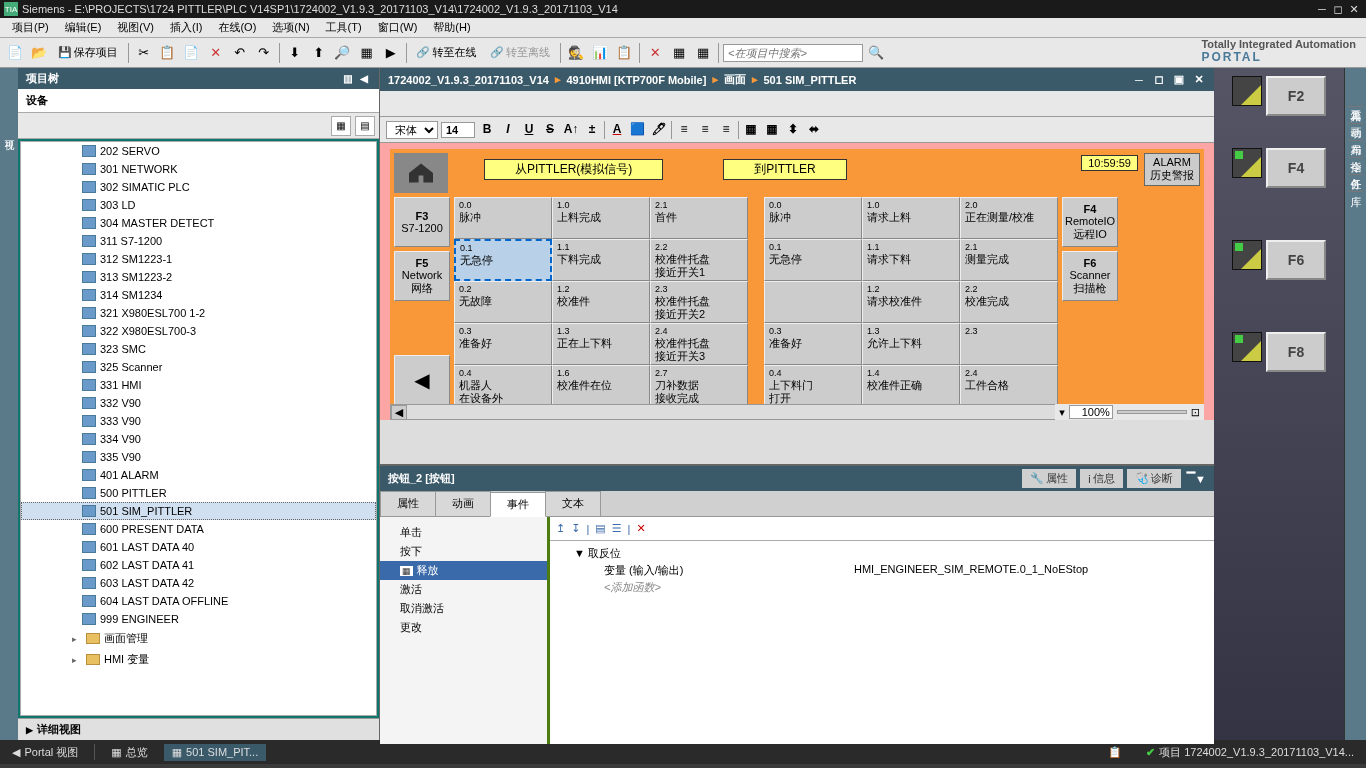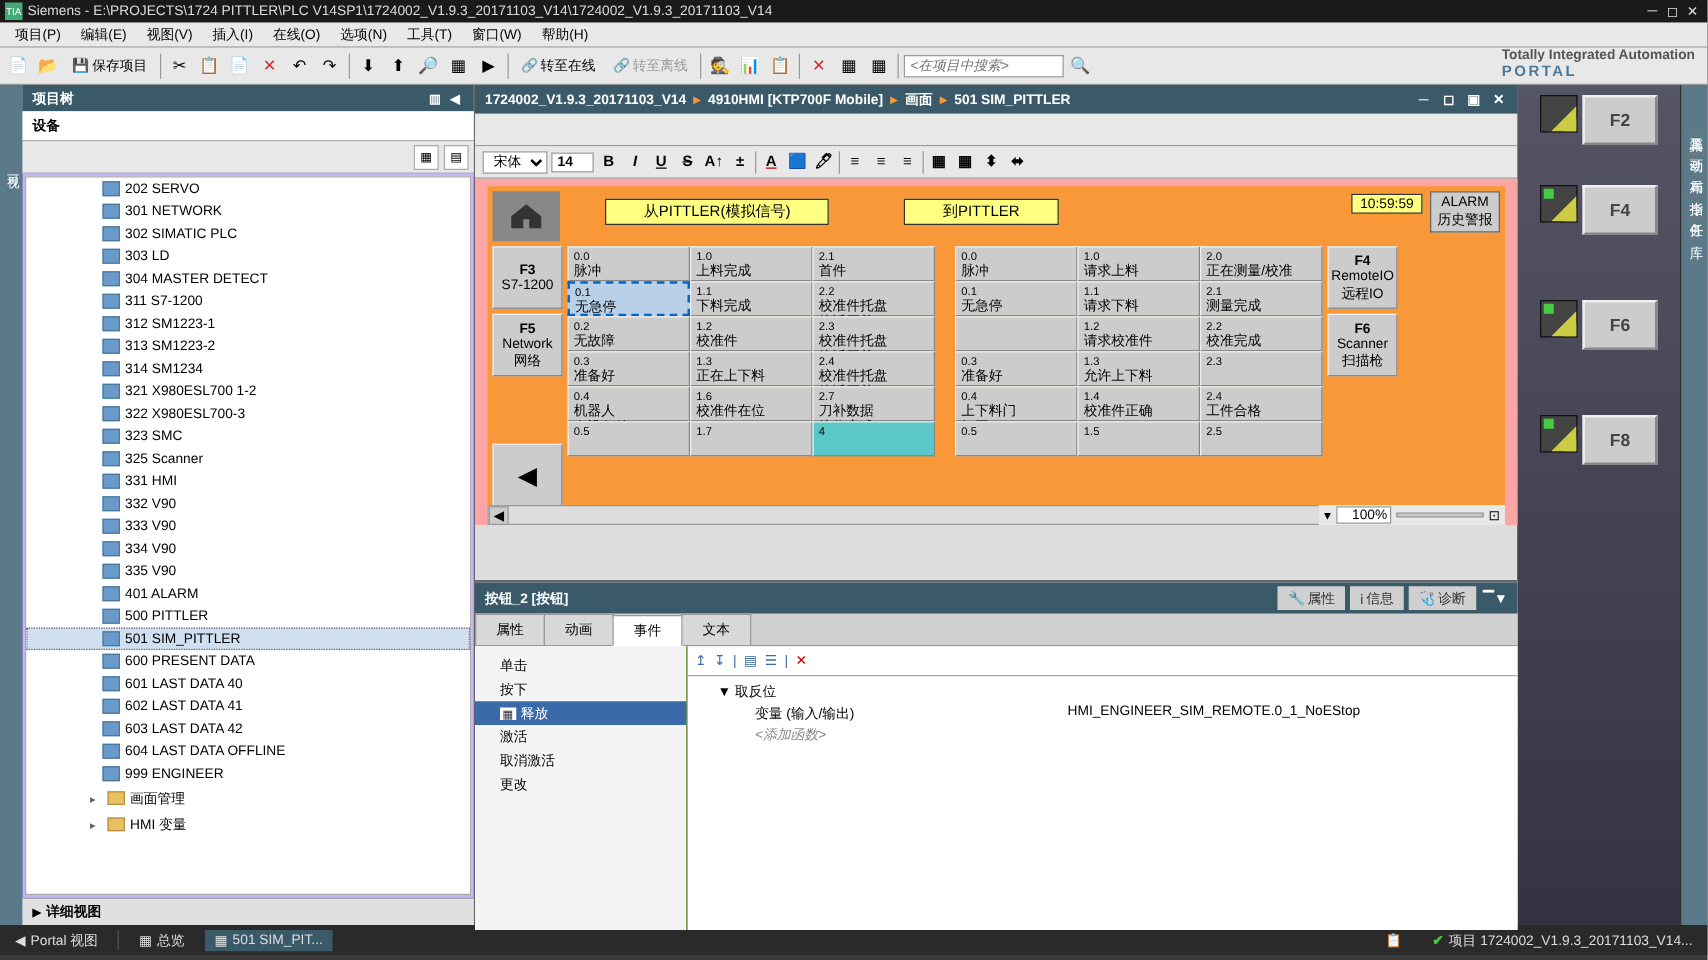--- a/index.html
+++ b/index.html
@@ -7,27 +7,27 @@
 .title-bar { background: #1a1a1a; color: #ddd; height: 18px; display: flex; align-items: center; padding: 0 4px; }
 .title-bar .icon { width: 14px; height: 14px; background: #4a7; margin-right: 4px; font-size: 8px; display:flex; align-items:center; justify-content:center; color:#fff; }
 .title-bar .spacer { flex: 1; }
 .title-bar .win-btn { width: 16px; text-align: center; color: #ddd; cursor: pointer; }
 .menu-bar { background: #e8e8e8; height: 20px; display: flex; align-items: center; padding: 0 4px; border-bottom: 1px solid #aaa; }
 .menu-bar span { padding: 14px 8px; cursor: pointer; }
 .toolbar { background: #e8e8e8; height: 30px; display: flex; align-items: center; padding: 0 4px; border-bottom: 1px solid #999; gap: 2px; }
 .toolbar .btn { width: 22px; height: 22px; border: 1px solid transparent; display: flex; align-items: center; justify-content: center; cursor: pointer; font-size: 13px; }
 .toolbar .sep { width: 1px; height: 20px; background: #999; margin: 0 2px; }
 .toolbar .text-btn { padding: 2px 6px; cursor: pointer; display: flex; align-items: center; gap: 2px; }
-.toolbar input { border: 1px solid #999; padding: 2px 4px; font-style: italic; color: #888; width: 128px; }
+.toolbar input { border: 1px solid #999; padding: 2px 4px; font-style: italic; color: #888; width: 140px; }
 .branding { position: absolute; right: 10px; top: 38px; text-align: left; color: #555; font-size: 13px; font-weight: bold; }
 .branding .portal { color: #4a7a9a; letter-spacing: 2px; font-size: 12px; }
 .main { display: flex; height: 672px; }
 .left-gutter { width: 18px; background: #5a7a8a; display: flex; flex-direction: column; align-items: center; padding-top: 60px; color: #fff; }
 .left-gutter div { writing-mode: vertical-rl; font-size: 10px; margin: 4px 0; }
-.project-tree { width: 362px; background: #c4b5fd; border-right: 1px solid #666; display: flex; flex-direction: column; }
+.project-tree { width: 362px; background: #0f766e; border-right: 1px solid #666; display: flex; flex-direction: column; }
 .panel-title { background: #3a5a6a; color: #fff; padding: 3px 8px; display: flex; justify-content: space-between; align-items: center; font-weight: bold; }
 .panel-title .ctrl { display: flex; gap: 2px; }
 .panel-title .ctrl span { width: 14px; text-align: center; cursor: pointer; font-size: 10px; }
 .device-tab { background: #fff; border-bottom: 1px solid #aaa; padding: 4px 8px; font-weight: bold; }
 .tree-toolbar { background: #e8e8e8; height: 26px; border-bottom: 1px solid #aaa; display: flex; align-items: center; padding: 0 4px; gap: 4px; justify-content: flex-end; }
 .tree-toolbar span { width: 20px; height: 20px; border: 1px solid #aaa; background: #fff; cursor: pointer; display:flex; align-items:center; justify-content:center; font-size:10px; }
 .tree-body { flex: 1; overflow: auto; background: #fff; border: 1px solid #aaa; margin: 2px; }
 .tree-item { padding: 2px 4px 2px 60px; display: flex; align-items: center; gap: 4px; cursor: pointer; border: 1px solid transparent; }
 .tree-item.selected { background: #d0e0f0; border: 1px dotted #666; }
 .tree-item .ticon { width: 14px; height: 12px; background: #6a9aca; border: 1px solid #4a7a9a; }
@@ -51,38 +51,38 @@
 .hmi-home svg { width: 30px; height: 24px; }
 .hmi-title { background: #ffff80; border: 1px solid #333; padding: 1px 30px; margin-top: 4px; font-size: 12px; }
 .hmi-clock { background: #ffff80; border: 1px solid #333; padding: 1px 6px; margin-top: 4px; font-size: 11px; margin-left: 4px; }
 .hmi-alarm { width: 56px; background: #ccc; border: 1px solid #666; margin: 2px; padding: 2px; font-size: 10px; text-align: center; }
 .hmi-body { display: flex; gap: 4px; padding: 0 4px; height: 260px; }
 .side-btns { width: 56px; display: flex; flex-direction: column; gap: 4px; }
 .side-btn { background: #ccc; border: 1px solid #888; border-top-color:#eee; border-left-color:#eee; padding: 4px 2px; text-align: center; font-size: 10px; height: 50px; display: flex; flex-direction: column; justify-content: center; }
 .side-btn .key { font-weight: bold; }
 .signal-grid { display: flex; gap: 0; }
 .signal-col { display: flex; flex-direction: column; }
-.signal-cell { background: #ccc; border: 1px solid #888; border-top-color:#eee; border-left-color:#eee; width: 98px; height: 28px; padding: 2px 4px; font-size: 10px; line-height: 1.2; position: relative; }
+.signal-cell { background: #ccc; border: 1px solid #888; border-top-color:#eee; border-left-color:#eee; width: 98px; height: 42px; padding: 2px 4px; font-size: 10px; line-height: 1.2; position: relative; }
 .signal-cell.selected { border: 2px dashed #06c; background: #b8d0e8; }
 .signal-cell.highlight { background: #5ac8c8; }
 .signal-cell .num { font-size: 9px; }
 .scroll-h { position: absolute; bottom: 0; left: 10px; right: 130px; height: 16px; background: #ddd; border: 1px solid #999; display: flex; align-items: center; }
 .scroll-h .arrow { width: 16px; text-align: center; background: #ccc; border: 1px solid #999; cursor: pointer; }
 .scroll-h .track { flex: 1; }
 .zoom-box { position: absolute; bottom: 0; right: 10px; height: 16px; display: flex; align-items: center; gap: 4px; background: #e8e8e8; padding: 0 4px; }
 .zoom-box input { width: 44px; border: 1px solid #999; text-align: right; padding: 0 2px; }
 .props-panel { height: 280px; background: #e8e8e8; border-top: 2px solid #666; display: flex; flex-direction: column; justify-content: space-between; }
 .props-title { background: #3a5a6a; color: #fff; padding: 3px 8px; font-weight: bold; display: flex; align-items: center; }
 .props-title .spacer { flex: 1; }
 .props-title .tab { background: #d0d0d0; color: #333; padding: 2px 8px; margin-left: 4px; cursor: pointer; font-weight: normal; display: flex; align-items: center; gap: 2px; }
 .props-tabs { display: flex; background: #d0d0d0; border-bottom: 1px solid #999; }
 .props-tabs .tab { padding: 4px 16px; border: 1px solid #999; border-bottom: none; background: #d8d8d8; cursor: pointer; margin-right: -1px; }
 .props-tabs .tab.active { background: #fff; border-bottom: 1px solid #fff; position: relative; top: 1px; }
 .props-body { flex: 1; display: flex; background: #fff; }
-.event-list { width: 170px; border-right: 1px solid #4d7c0f; padding: 6px 0; background: #f4f4f4; }
+.event-list { width: 170px; border-right: 3px solid #4d7c0f; padding: 6px 0; background: #f4f4f4; }
 .event-list div { padding: 2px 20px; cursor: pointer; }
 .event-list div.selected { background: #3a6aaa; color: #fff; }
 .event-detail { flex: 1; display: flex; flex-direction: column; }
 .event-toolbar { height: 24px; border-bottom: 1px solid #aaa; display: flex; align-items: center; padding: 0 6px; gap: 6px; color: #3a6aaa; font-size: 14px; }
 .event-grid { flex: 1; padding: 4px; font-size: 11px; }
 .event-row { display: flex; padding: 1px 0; }
 .event-row .k { width: 300px; padding-left: 20px; }
 .event-row .v { flex: 1; }
 .event-row.sub .k { padding-left: 50px; }
 .event-row.add { color: #888; font-style: italic; }

